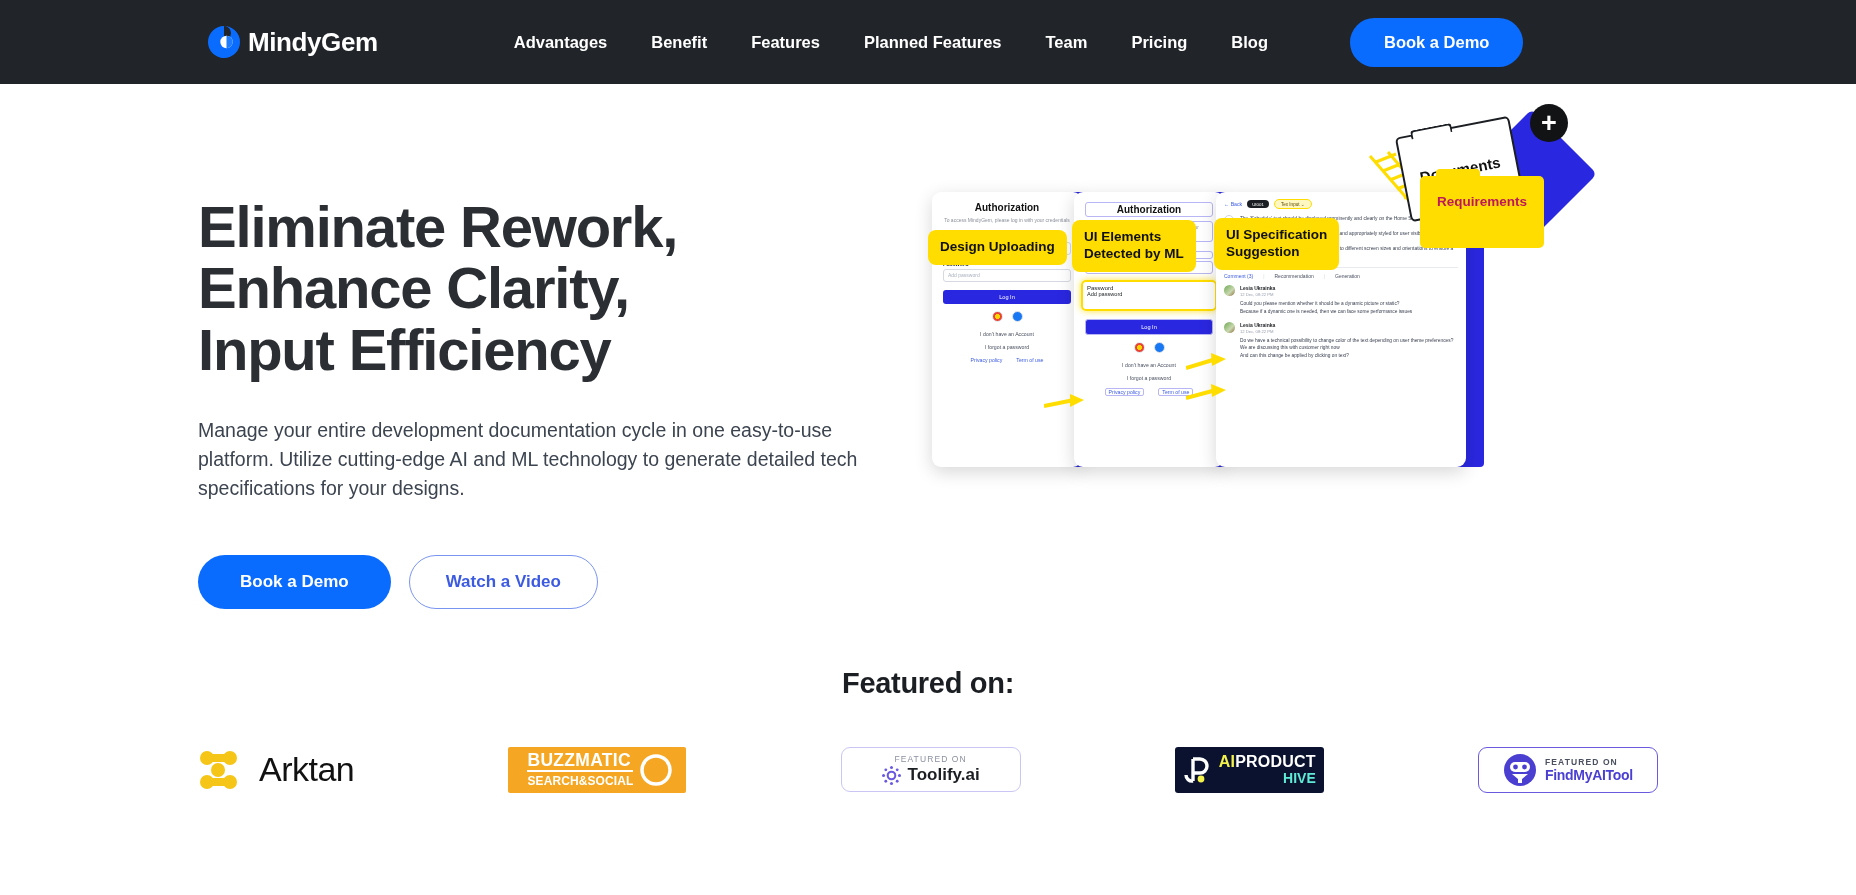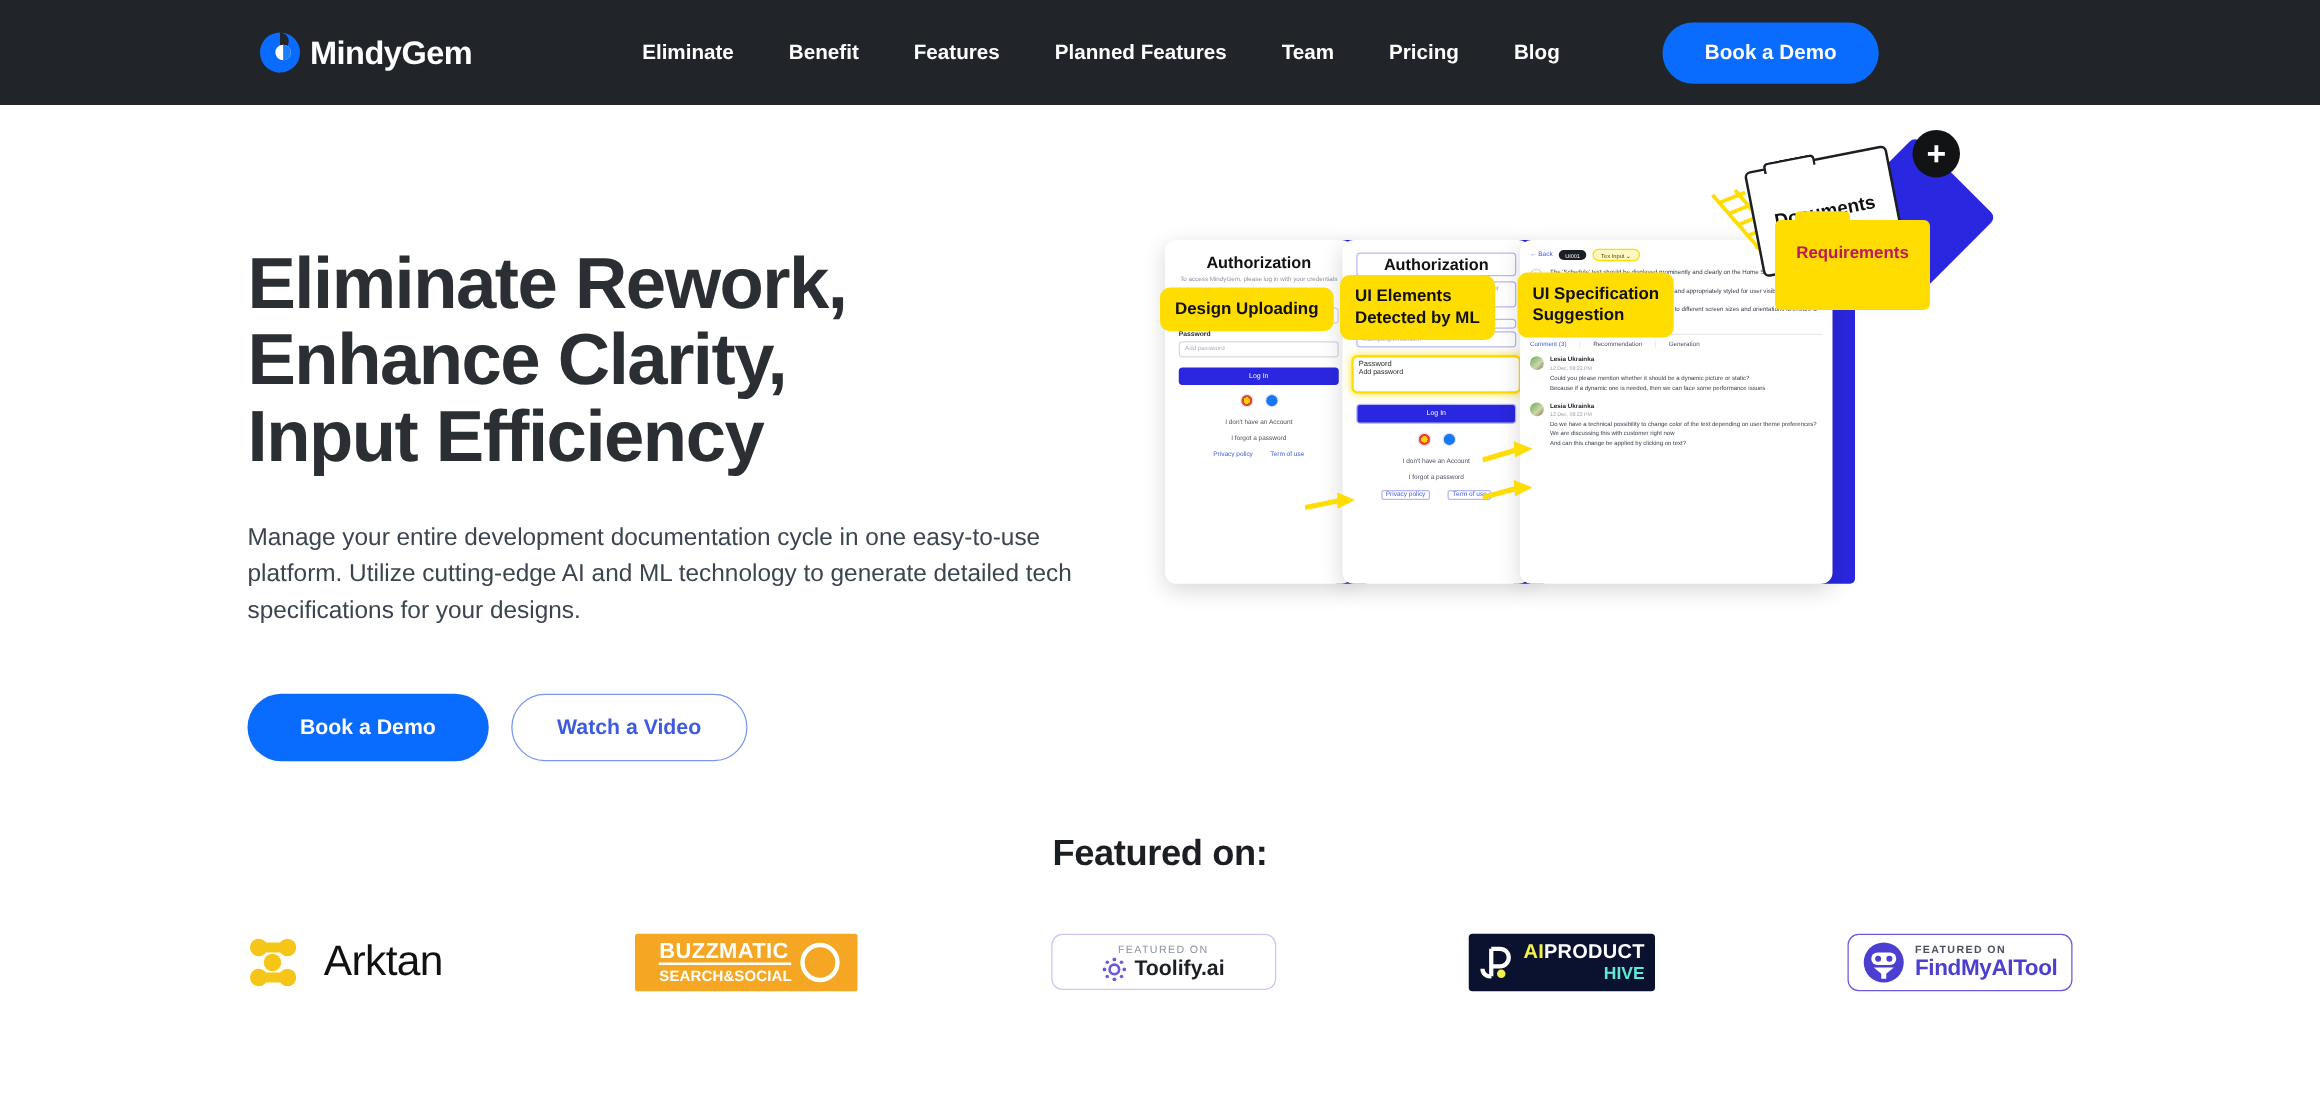--- a/index.html
+++ b/index.html
@@ -136,21 +136,21 @@
   .t2 { left: 148px; top: 28px; }
   .t3 { left: 290px; top: 26px; }
 
   .arrow { position: absolute; z-index: 8; }
   .a1 { left: 120px; top: 200px; }
   .a2 { left: 262px; top: 160px; }
   .a3 { left: 262px; top: 190px; }
 
   
   .scr { padding: 10px 11px; font-size: 5.2px; color: #1b1e22; }
-  .scr h4 { font-size: 13px; text-align: center; margin-bottom: 4px; color:#111; }
+  .scr h4 { font-size: 10px; text-align: center; margin-bottom: 4px; color:#111; }
   .scr .muted { color: #8a8f99; text-align: center; font-size: 5px; line-height: 1.5; margin-bottom: 9px; }
   .fl { margin-bottom: 6px; }
   .fl .lb { font-weight: 700; font-size: 5.4px; margin-bottom: 2px; color:#1b1e22; }
   .fl .inp {
     border: 1px solid #d6d9e2; border-radius: 3px; height: 13px;
     display: flex; align-items: center; padding: 0 4px;
     color: #aab0bd; font-size: 5px;
   }
   .lgn {
     background: #2A27E0; color: #fff; text-align: center; border-radius: 3px;
@@ -237,21 +237,21 @@
   .aiph .l1 { font-size: 16px; font-weight: 700; color: #F2F24B; letter-spacing: 0.2px; }
   .aiph .l1 .w2 { color: #fff; }
   .aiph .l2 { font-size: 14px; font-weight: 700; color: #5eead4; text-align: right; }
 
   .fmat {
     border: 1.5px solid #6A5AE0; border-radius: 9px; width: 180px; height: 46px;
     display: flex; align-items: center; justify-content: center; gap: 8px; background: #fff;
   }
   .fmat .tx { text-align: left; }
   .fmat .ft { font-size: 8.5px; font-weight: 700; color: #4b5060; letter-spacing: 1.1px; }
-  .fmat .nm { font-size: 18px; font-weight: 700; color: #4B3FD1; letter-spacing: -0.3px; text-align: center; }
+  .fmat .nm { font-size: 14px; font-weight: 700; color: #4B3FD1; letter-spacing: -0.3px; text-align: center; }
 </style>
 </head>
 <body>
 
 <div class="header">
   <div class="brand">
     <div class="logo-lockup">
       <svg class="logo-mark" viewBox="0 0 34 34">
         <path d="M17 1 A16 16 0 0 0 17 33 Z" fill="#0A6CFF"></path>
         <path d="M17 1 A16 16 0 0 1 17 33 A9 9 0 0 1 17 15 A7 7 0 0 0 17 1 Z" fill="#0A6CFF"></path>
@@ -259,21 +259,21 @@
         <path d="M19.5 10.8 a6.2 6.2 0 0 1 0 12.4 z" fill="#1e7cff"></path>
       </svg>
       <span class="logo-text">MindyGem</span>
     </div>
     <span class="flag">
       <span class="top"></span><span class="bot"></span>
     </span>
   </div>
 
   <nav class="nav">
-    <a class="nav-item">Eliminate</a>
+    <a class="nav-item">Advantages</a>
     <a class="nav-item">Benefit</a>
     <a class="nav-item">Features</a>
     <a class="nav-item">Planned Features</a>
     <a class="nav-item">Team</a>
     <a class="nav-item">Pricing</a>
     <a class="nav-item">Blog</a>
     <button class="nav-cta">Book a Demo</button>
   </nav>
 </div>
 

